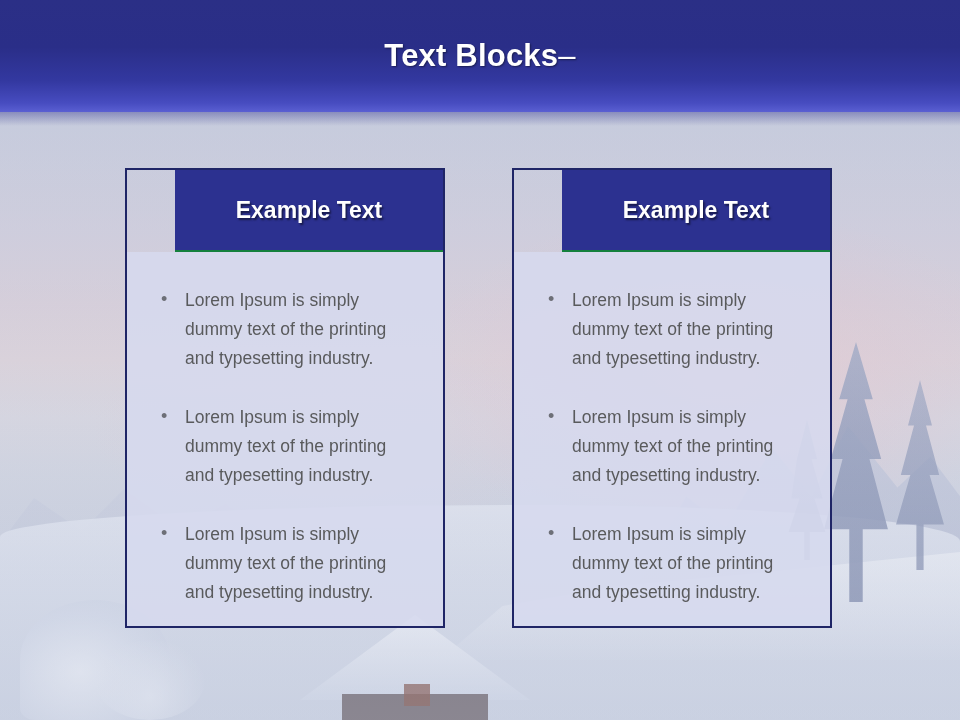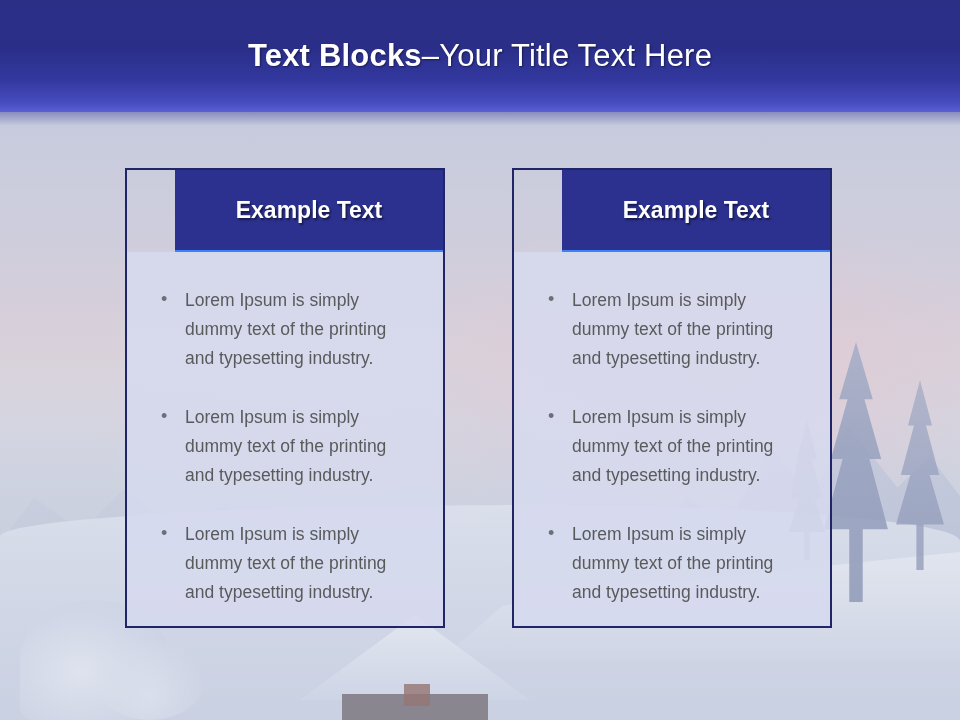--- a/index.html
+++ b/index.html
@@ -207,21 +207,21 @@
 
   
   .card {
     position: absolute;
     box-sizing: border-box;
     border: 2px solid #1f2566;
   }
   .card-head {
     height: 82px;
     background: #2c3190;
-    border-bottom: 2px solid #3b82f6;
+    border-bottom: 2px solid #15803d;
     display: flex;
     align-items: center;
     justify-content: center;
     box-sizing: border-box;
     margin-left: 48px;
   }
   .card-head-text {
     color: #ffffff;
     font-size: 23px;
     font-weight: bold;
@@ -280,21 +280,20 @@
   <div class="cabin-window"></div>
   <div class="bush"></div>
   <div class="bush2"></div>
   <div class="bg-wash"></div>
 
   <div class="title-bar"></div>
   <div class="title-bar-shadow"></div>
   <div class="title-text">
     <span class="title-strong">Text Blocks</span>
       <span class="title-dash"> – </span>
-      <span class="title-light">Your Title Text Here</span>
   </div>
 
   <div class="card" id="card-left">
     <div class="card-head">
       <span class="card-head-text">Example Text</span>
     </div>
     <div class="card-body">
       <ul class="bullets">
         <li>Lorem Ipsum is simply dummy text of the printing and typesetting industry.</li>
         <li>Lorem Ipsum is simply dummy text of the printing and typesetting industry.</li>

